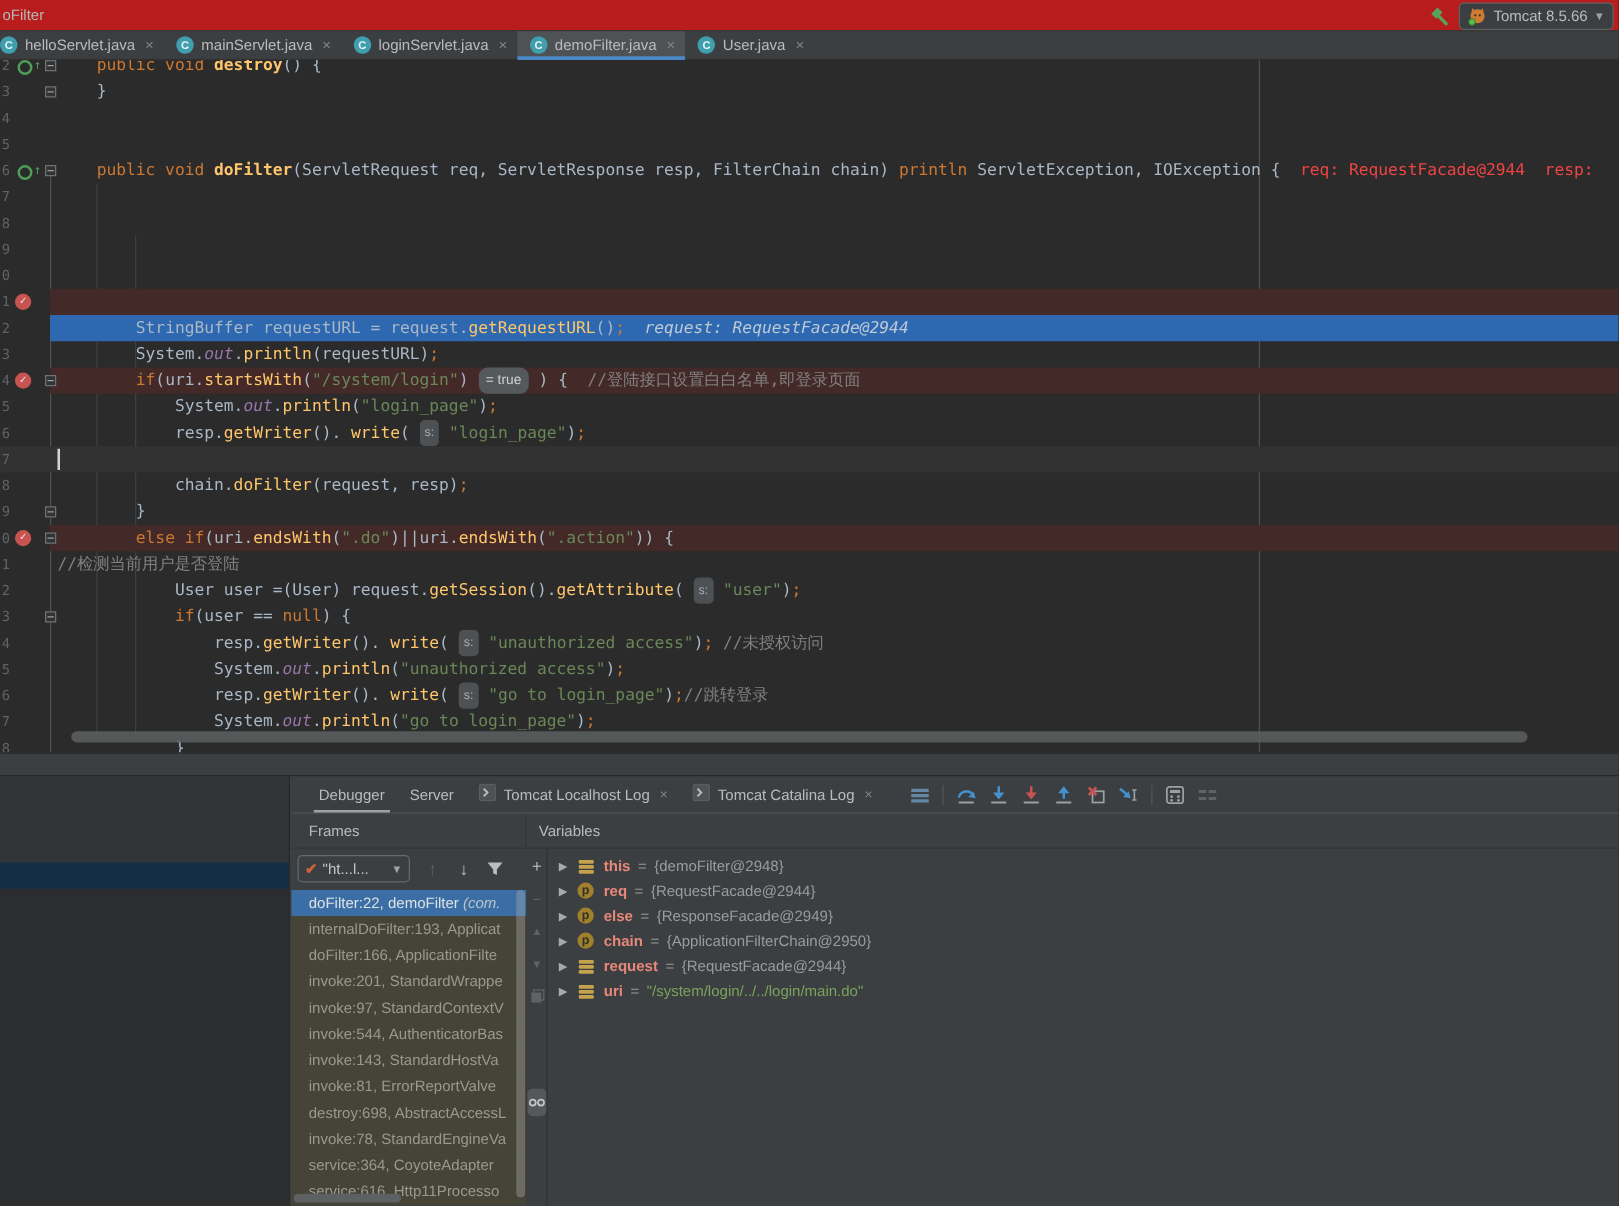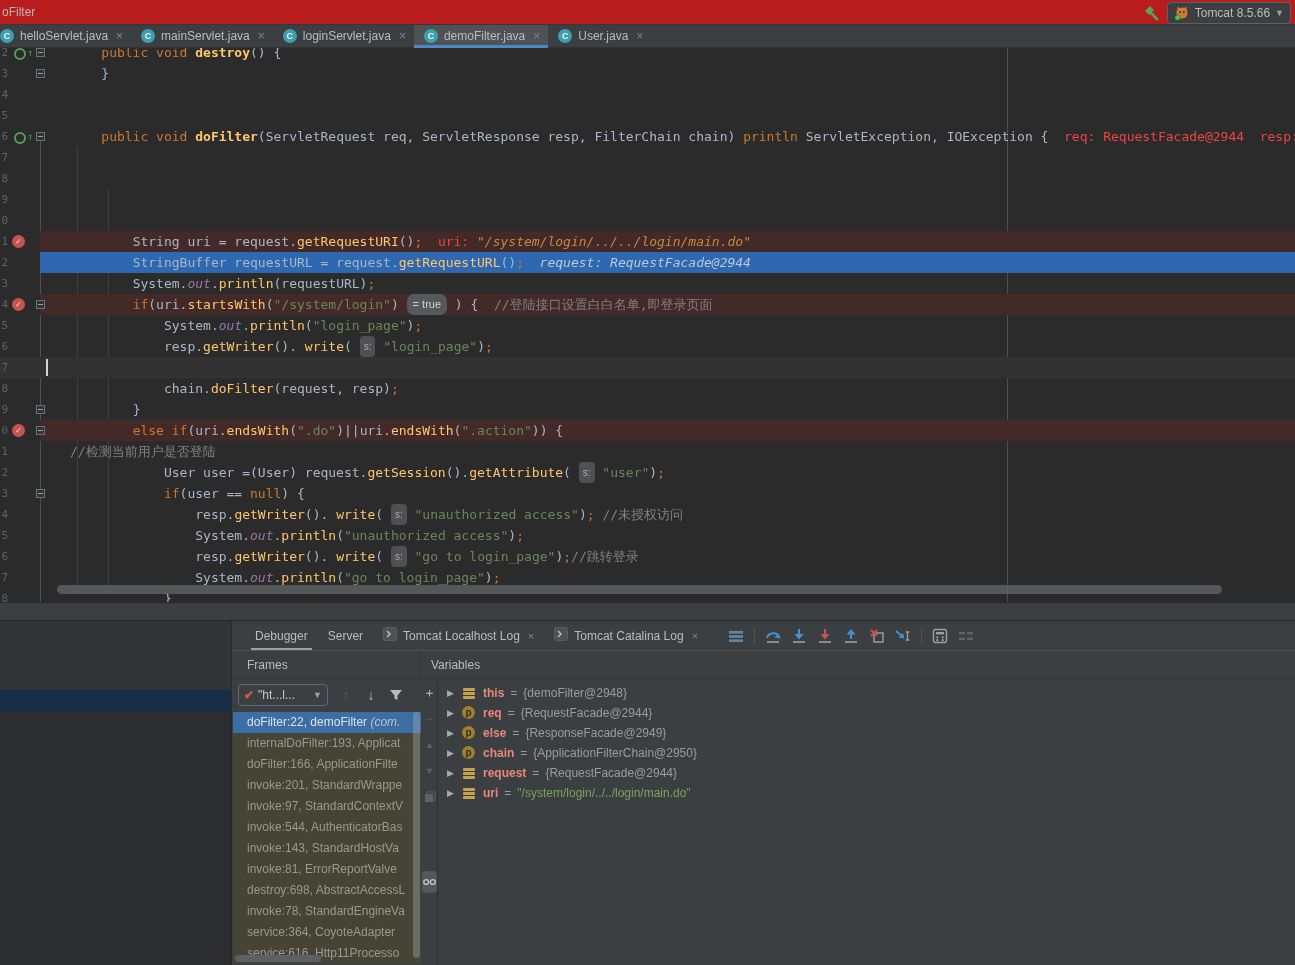--- a/index.html
+++ b/index.html
@@ -33,21 +33,21 @@
   .bg-bp{background:#432a28;}
   .bg-exec{background:#2d68b0;}
   .bg-caret{background:#323232;left:0;}
   .ln{position:absolute;left:-4px;width:12px;text-align:right;color:#606366;font-size:11px;line-height:21px;}
   .gbp{position:absolute;left:12px;top:4px;width:13px;height:13px;border-radius:50%;background:#c75450;
        color:#f0e4e4;font-size:9px;line-height:13px;text-align:center;}
   .gov{position:absolute;left:14px;top:6px;width:8px;height:8px;border:2px solid #4f9e58;border-radius:50%;}
   .gov-arrow{position:absolute;left:27px;top:0;color:#4f9e58;font-size:10px;line-height:21px;}
   .gfold{position:absolute;left:36px;top:6px;width:9px;height:9px;border:1px solid #6e7275;background:#313335;box-sizing:border-box;}
   .gfold::before{content:"";position:absolute;left:1px;right:1px;top:3px;height:1px;background:#9b9ea0;}
-  .ct{position:absolute;left:46px;top:0;white-space:pre;line-height:21px;color:#a9b7c6;margin-left:24px;}
+  .ct{position:absolute;left:46px;top:0;white-space:pre;line-height:21px;color:#a9b7c6;}
   .caret{position:absolute;left:46px;top:2px;width:2px;height:17px;background:#d4d4d4;}
   .t-kw{color:#cc7832;} .t-mth{color:#ffc66b;} .t-mthd{color:#ffc66b;font-weight:bold;}
   .t-str{color:#6a8759;} .t-cmt{color:#808080;} .t-fld{color:#9876aa;font-style:italic;}
   .t-semi{color:#cc7832;} .t-pln{color:#a9b7c6;}
   .t-hint{color:#ef4444;} .t-hintb{color:#bdc9d4;font-style:italic;}
   .t-hintv{color:#c9873e;font-style:italic;}
   .chip{display:inline-block;background:#4d5154;border-radius:4px;color:#a8adb0;font-size:10px;
         font-family:"Liberation Sans",sans-serif;padding:0 4px;vertical-align:1px;}
   .chip.tchip{background:#55595c;color:#ced2d5;font-size:11px;padding:0 6px;border-radius:7px;}
   #ed-hscroll{position:absolute;left:57px;top:537px;width:1165px;height:9px;border-radius:5px;
@@ -214,21 +214,20 @@
           <span class="ct"></span>
         </div>
         <div class="cl" style="top: 162px;">
           <span class="ln">0</span>
           <span class="ct"></span>
         </div>
         <div class="cl" style="top: 183px;">
           <div class="cl-bg bg-bp"></div>
           <span class="ln">1</span>
           <span class="gbp">✓</span>
-          <span class="ct">        <span class="t-pln">String uri = request.</span><span class="t-mth">getRequestURI</span><span class="t-pln">()</span><span class="t-semi">;</span><span class="t-hint">  uri: </span><span class="t-hintv">"/system/login/../../login/main.do"</span></span>
         </div>
         <div class="cl" style="top: 204px;">
           <div class="cl-bg bg-exec"></div>
           <span class="ln">2</span>
           <span class="ct">        <span class="t-pln">StringBuffer requestURL = request.</span><span class="t-mth">getRequestURL</span><span class="t-pln">()</span><span class="t-semi">;</span><span class="t-hintb">  request: RequestFacade@2944</span></span>
         </div>
         <div class="cl" style="top: 225px;">
           <span class="ln">3</span>
           <span class="ct">        <span class="t-pln">System.</span><span class="t-fld">out</span><span class="t-pln">.</span><span class="t-mth">println</span><span class="t-pln">(requestURL)</span><span class="t-semi">;</span></span>
         </div>

